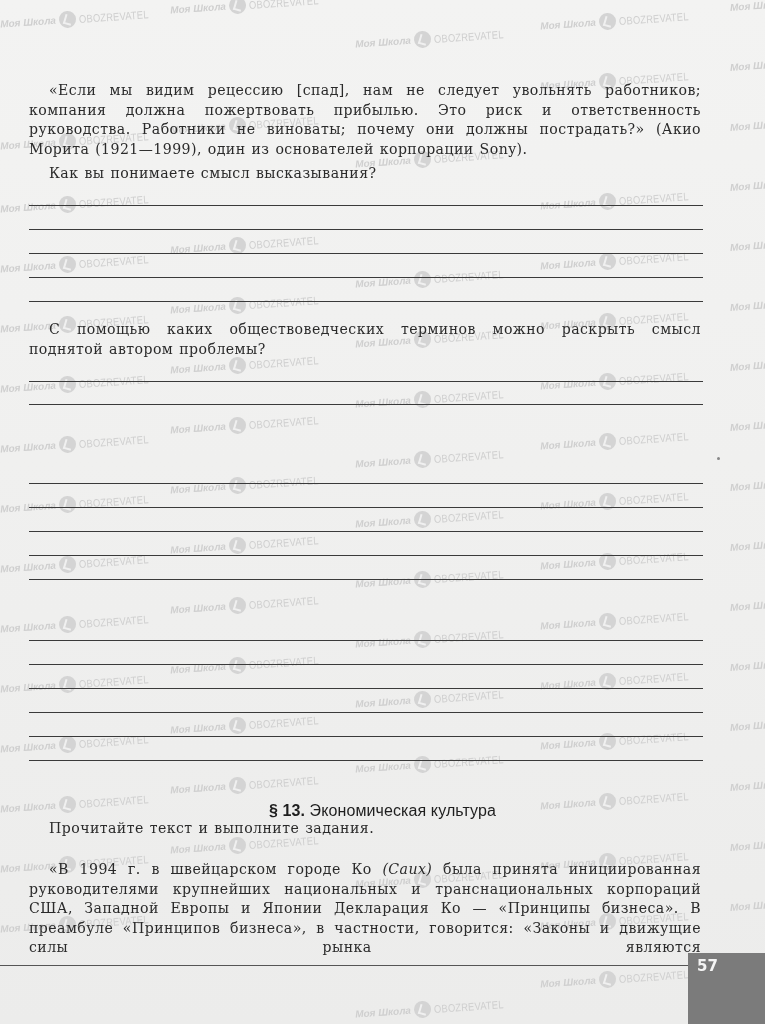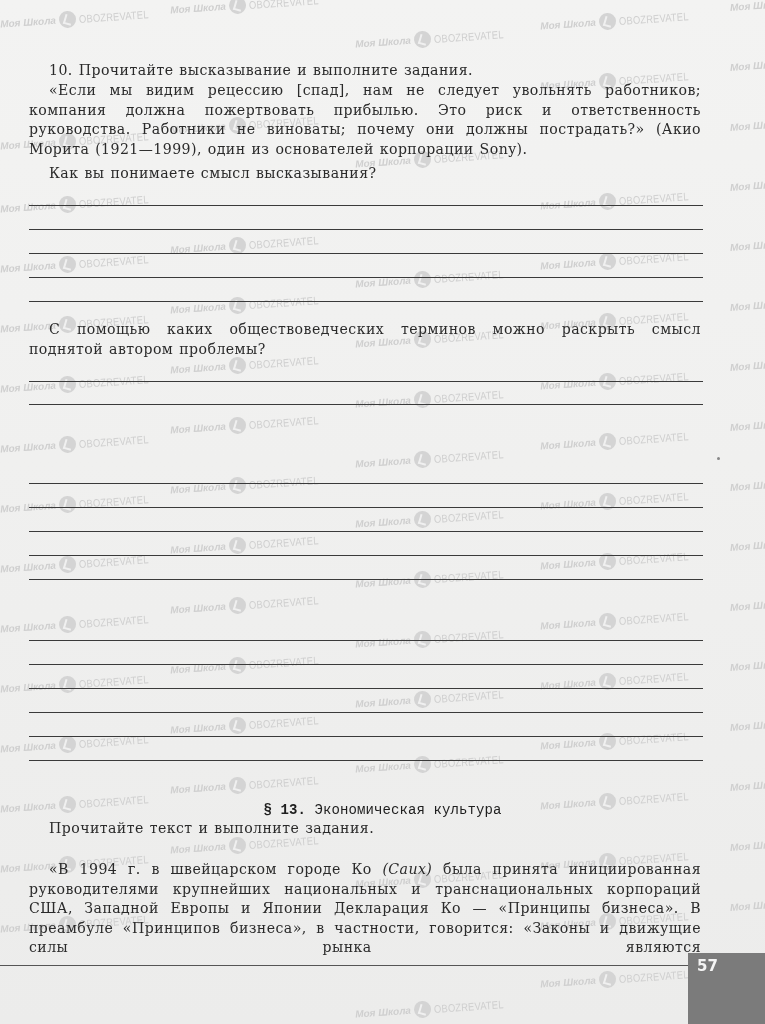--- a/index.html
+++ b/index.html
@@ -63,22 +63,22 @@
       left: 29px;
       width: 674px;
       height: 0;
       border-top: 1.3px solid #3a3a3a;
     }
     .section-title {
       position: absolute;
       left: 0; width: 765px;
       top: 802px;
       text-align: center;
-      font-family: Liberation Mono, monospace;
-      font-size: 14px;
+      font-family: Liberation Sans, sans-serif;
+      font-size: 16px;
       color: #1e1e1e;
       letter-spacing: 0.1px;
     }
     .section-title .num { font-weight: bold; }
     .footer-rule {
       position: absolute;
       left: 0; top: 965px;
       width: 688px; height: 0;
       border-top: 1px solid #555;
     }
@@ -436,21 +436,20 @@
         <span class="logo"></span>
         <span class="brand">OBOZREVATEL</span>
       </div>
     <div class="wm" style="left:355px;top:1000px;">
         <span class="school">Моя Школа</span>
         <span class="logo"></span>
         <span class="brand">OBOZREVATEL</span>
       </div>
   </div>
 
-  <p class="txt indent" style="top:61px;">10. Прочитайте высказывание и выполните задания.</p>
 
   <p class="txt indent" style="top:81px;">«Если мы видим рецессию [спад], нам не следует увольнять работников; компания должна пожертвовать прибылью. Это риск и ответственность руководства. Работники не виноваты; почему они должны пострадать?» (Акио Морита (1921—1999), один из основателей корпорации Sony).</p>
 
   <p class="txt indent" style="top:164px;">Как вы понимаете смысл высказывания?</p>
   <div class="rule" style="top:205px;"></div>
   <div class="rule" style="top:229px;"></div>
   <div class="rule" style="top:253px;"></div>
   <div class="rule" style="top:277px;"></div>
   <div class="rule" style="top:301px;"></div>
 

